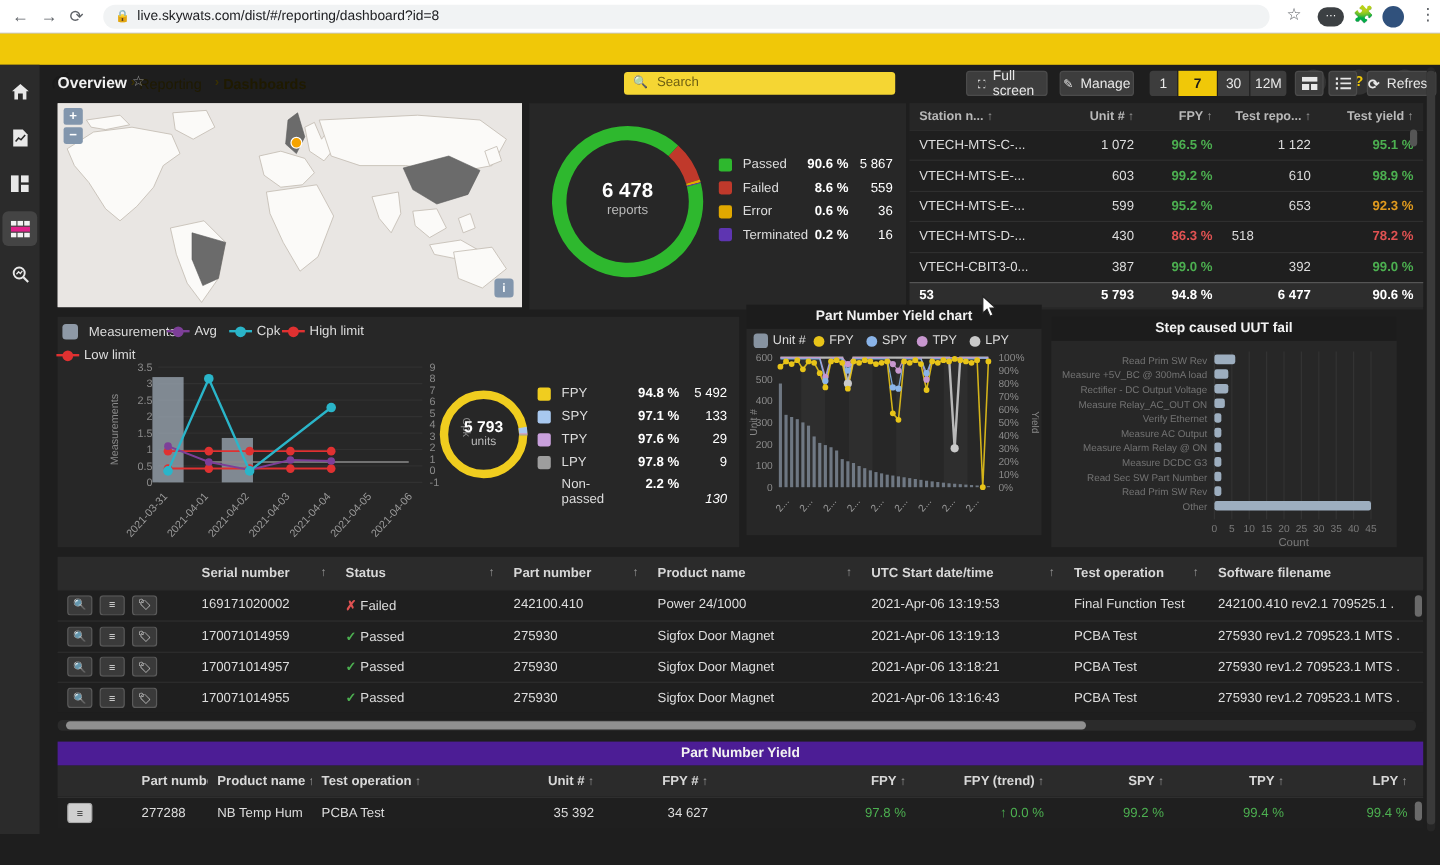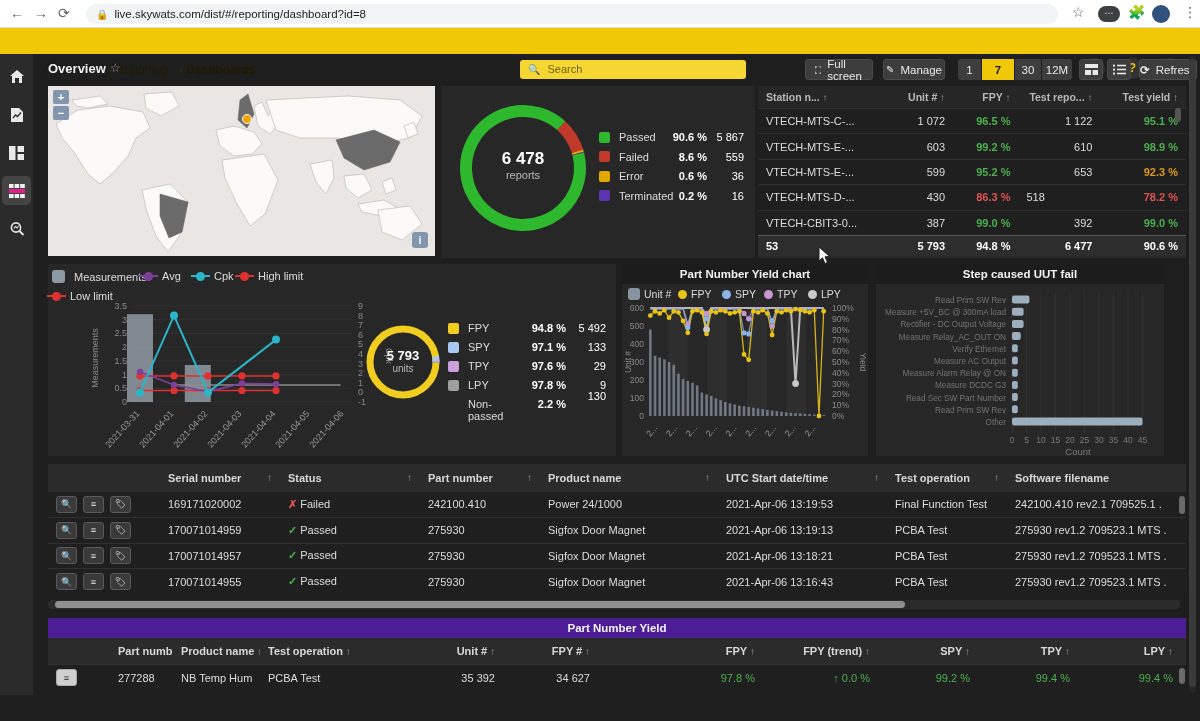--- a/index.html
+++ b/index.html
@@ -460,25 +460,25 @@
         <div class="lg-row" style="left: 400px; top: 115px; width: 76px;">
           <span class="lg-sw" style="background: rgb(158, 158, 158);"></span>
           <span class="lg-lab" style="">LPY</span>
         </div>
         <span class="lg-pct" style="left: 460px; top: 115px; width: 58px; text-align: right; position: absolute;">97.8 %</span>
         <span class="lg-cnt" style="left: 460px; top: 115px; width: 98px; text-align: right; position: absolute;">9</span>
         <div class="lg-row" style="left: 400px; top: 134px; width: 76px;">
           <span class="lg-lab" style="margin-left: 20px;">Non-passed</span>
         </div>
         <span class="lg-pct" style="left: 460px; top: 134px; width: 58px; text-align: right; position: absolute;">2.2 %</span>
-        <span class="lg-cnt" style="left: 460px; top: 126px; width: 98px; text-align: right; position: absolute;">130</span>
-      </div>
-  </div>
-
-  <div class="panel" style="left:622px;top:264px;width:246px;height:192px;">
+        <span class="lg-cnt" style="left: 460px; top: 146px; width: 98px; text-align: right; position: absolute; font-style: italic;">130</span>
+      </div>
+  </div>
+
+  <div class="panel" style="left:622px;top:254px;width:246px;height:192px;">
     <div class="ttlbar">Part Number Yield chart</div>
     <div id="pny-legend">
         <div class="lg-row" style="left: 6px; top: 24px;">
           <span style="width: 12px; height: 12px; border-radius: 3px; background: rgb(135, 147, 161); display: inline-block;"></span>
           <span class="lg-lab" style="margin-left: 4px; font-size: 10.5px;">Unit #</span>
         </div>
         <div class="lg-row" style="left: 56px; top: 24px;">
           <span style="width: 9px; height: 9px; border-radius: 50%; background: rgb(232, 196, 25); display: inline-block;"></span>
           <span class="lg-lab" style="margin-left: 4px; font-size: 10.5px;">FPY</span>
         </div>

